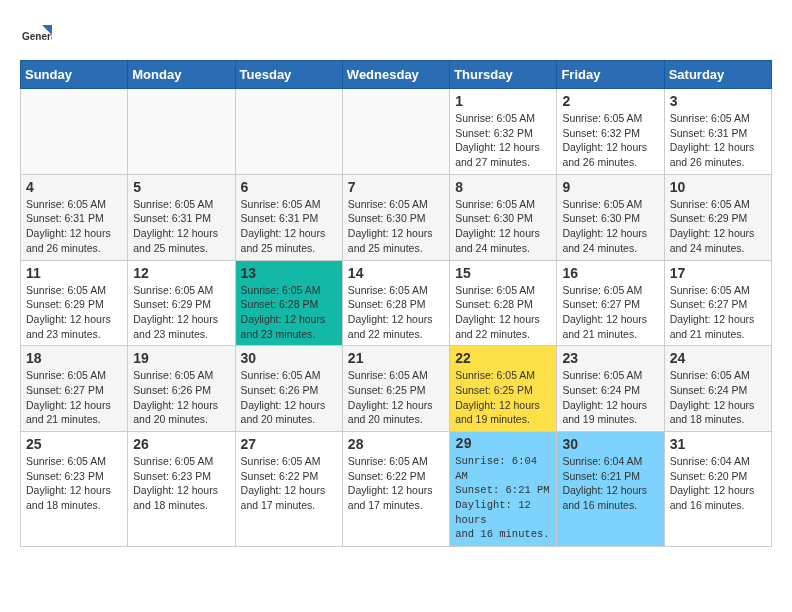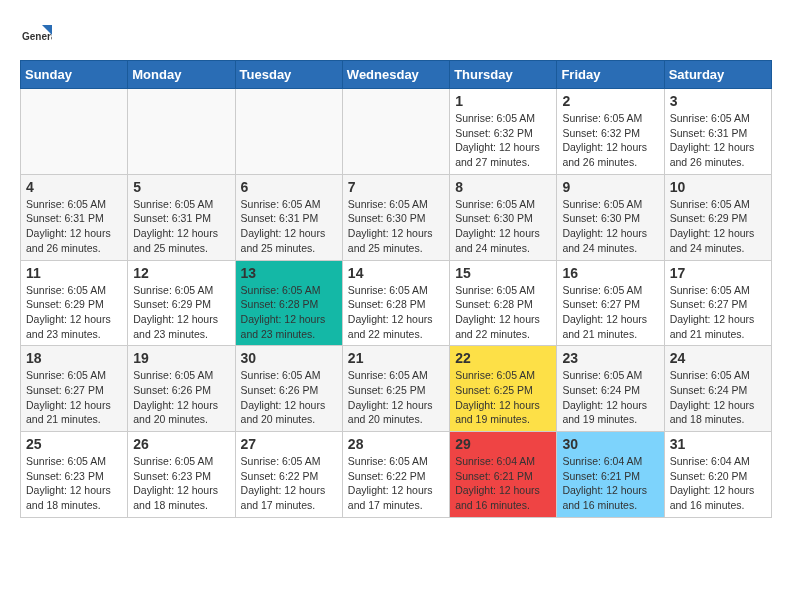--- a/index.html
+++ b/index.html
@@ -316,21 +316,21 @@
 Daylight: 12 hours
 and 17 minutes.</div>
         </td>
         <td style="background-color: rgb(255, 255, 255);">
           <span class="day-num">28</span>
           <div class="day-info" style="white-space: pre-line;">Sunrise: 6:05 AM
 Sunset: 6:22 PM
 Daylight: 12 hours
 and 17 minutes.</div>
         </td>
-        <td style="background-color: #ef4444;">
+        <td style="background-color: #7dd3fc; font-family: Liberation Mono, monospace;">
           <span class="day-num">29</span>
           <div class="day-info" style="white-space: pre-line;">Sunrise: 6:04 AM
 Sunset: 6:21 PM
 Daylight: 12 hours
 and 16 minutes.</div>
         </td>
         <td style="background-color: #7dd3fc;">
           <span class="day-num">30</span>
           <div class="day-info" style="white-space: pre-line;">Sunrise: 6:04 AM
 Sunset: 6:21 PM

